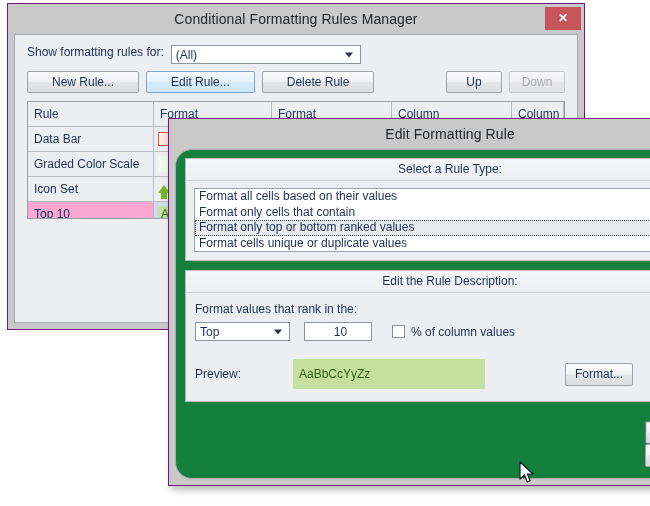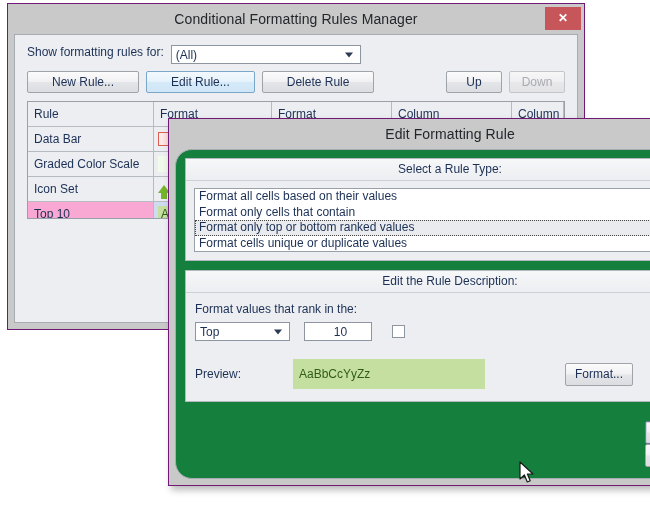--- a/index.html
+++ b/index.html
@@ -222,20 +222,21 @@
         <div class="ctl-row">
           <div class="combo" id="topcombo">
             <span>Top</span>
             <span class="arrow"></span>
           </div>
           <div class="txtbox">
             <span>10</span>
           </div>
           <div class="chkwrap">
             <span class="chk"></span>
+            <span>% of column values</span>
           </div>
         </div>
         <div class="preview-row">
           <span class="prev-lbl">Preview:</span>
           <div class="prev-box">AaBbCcYyZz</div>
           <div class="btn fmtbtn">Format...</div>
         </div>
       </div>
     </div>
 

